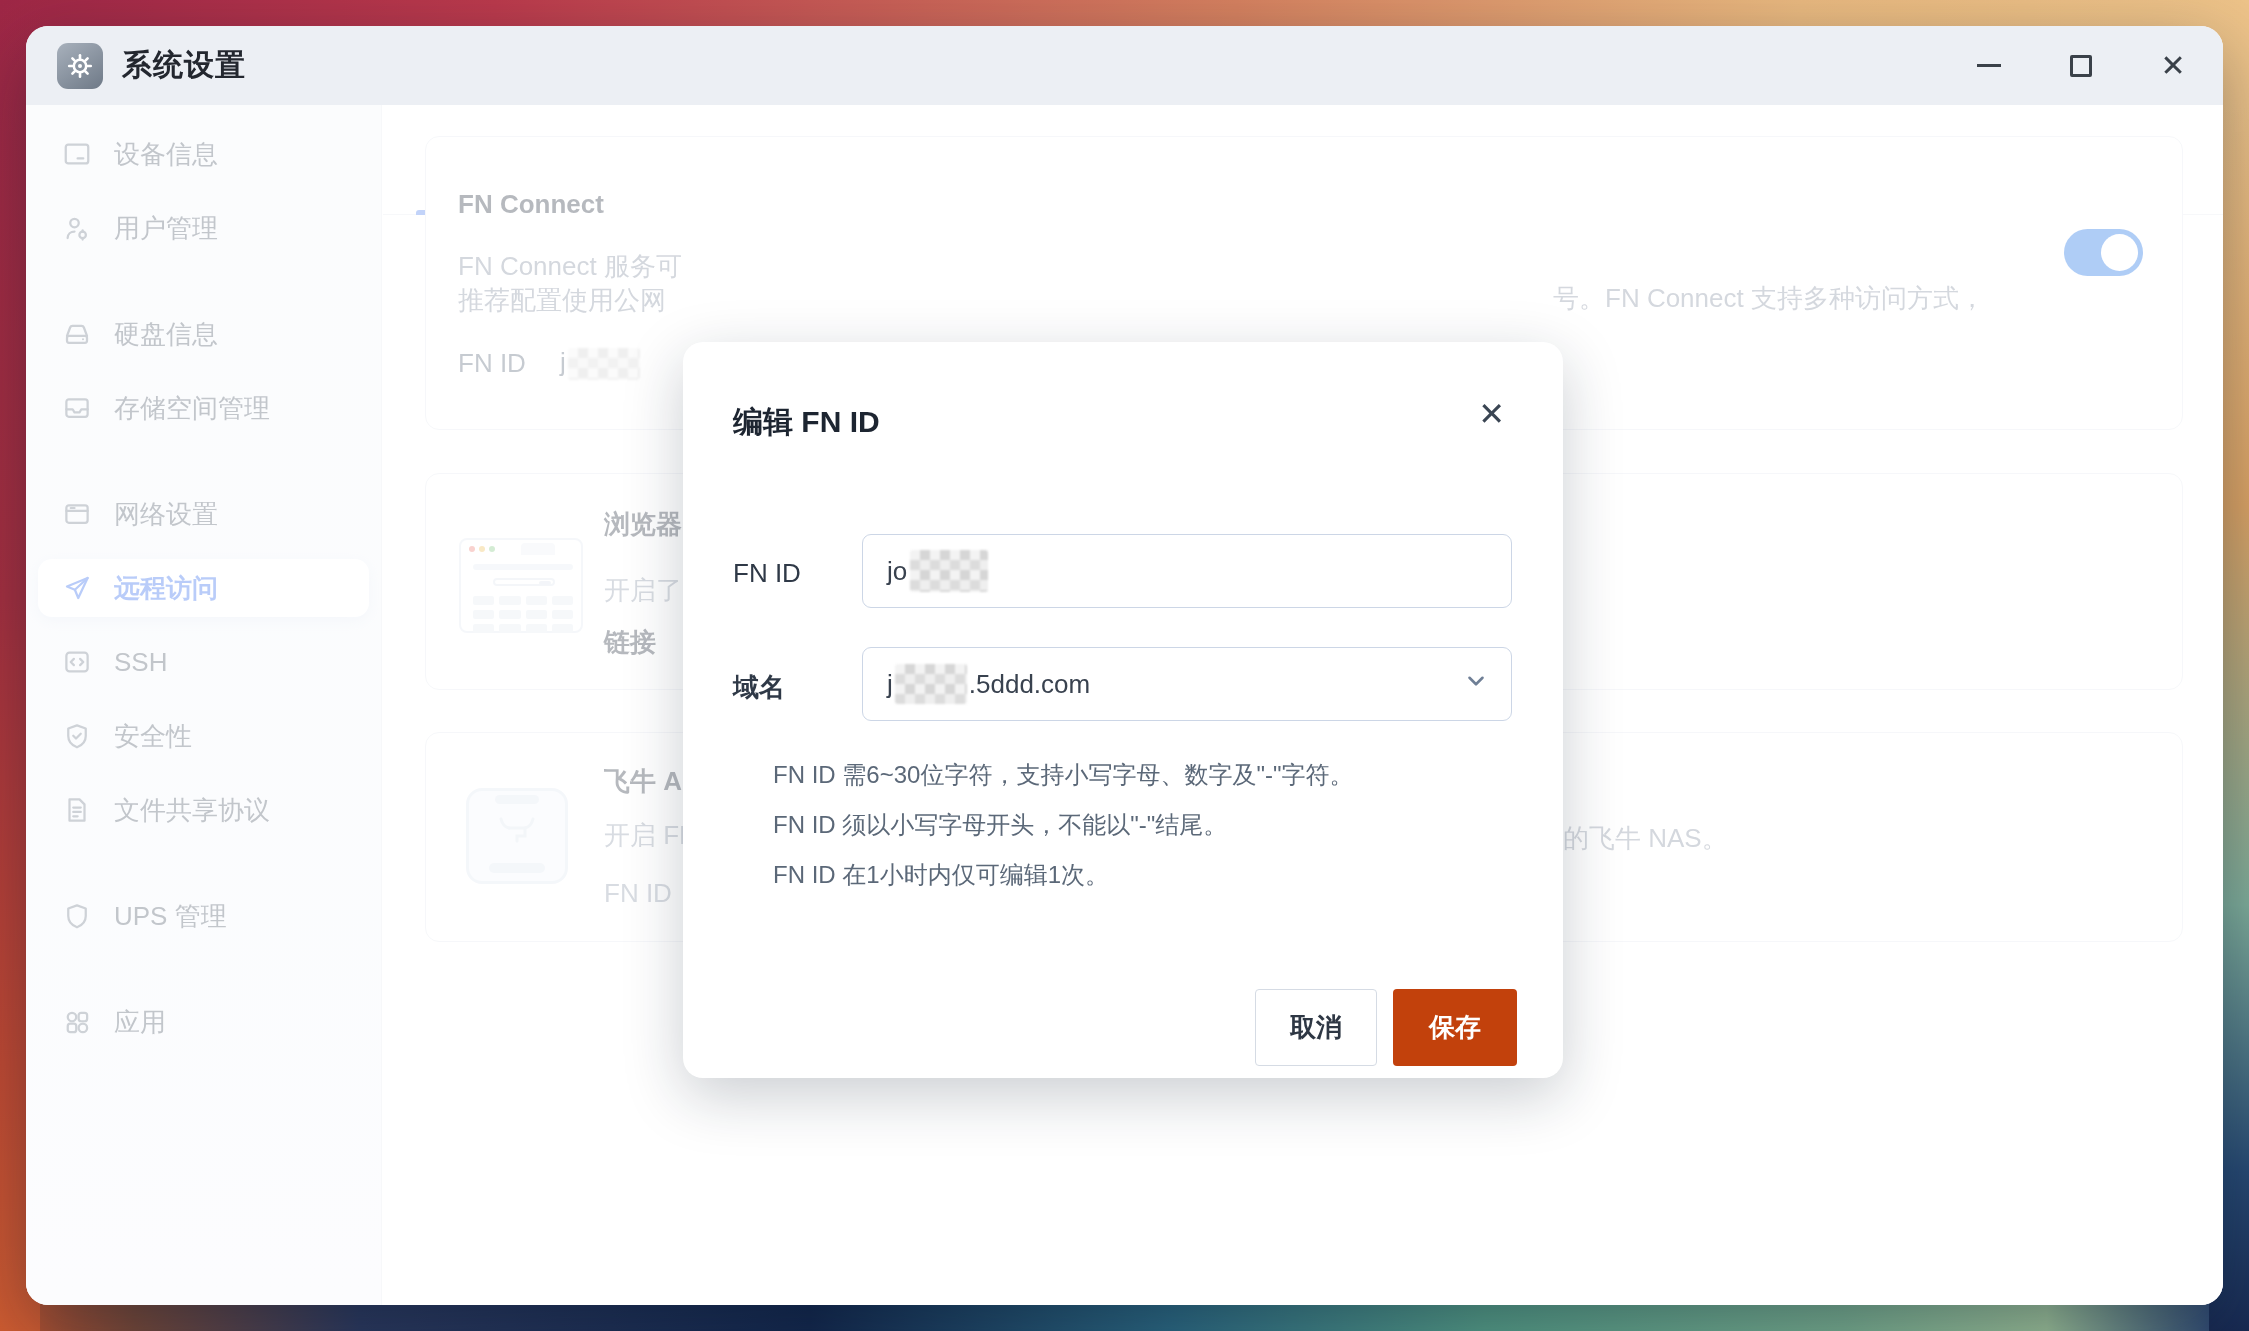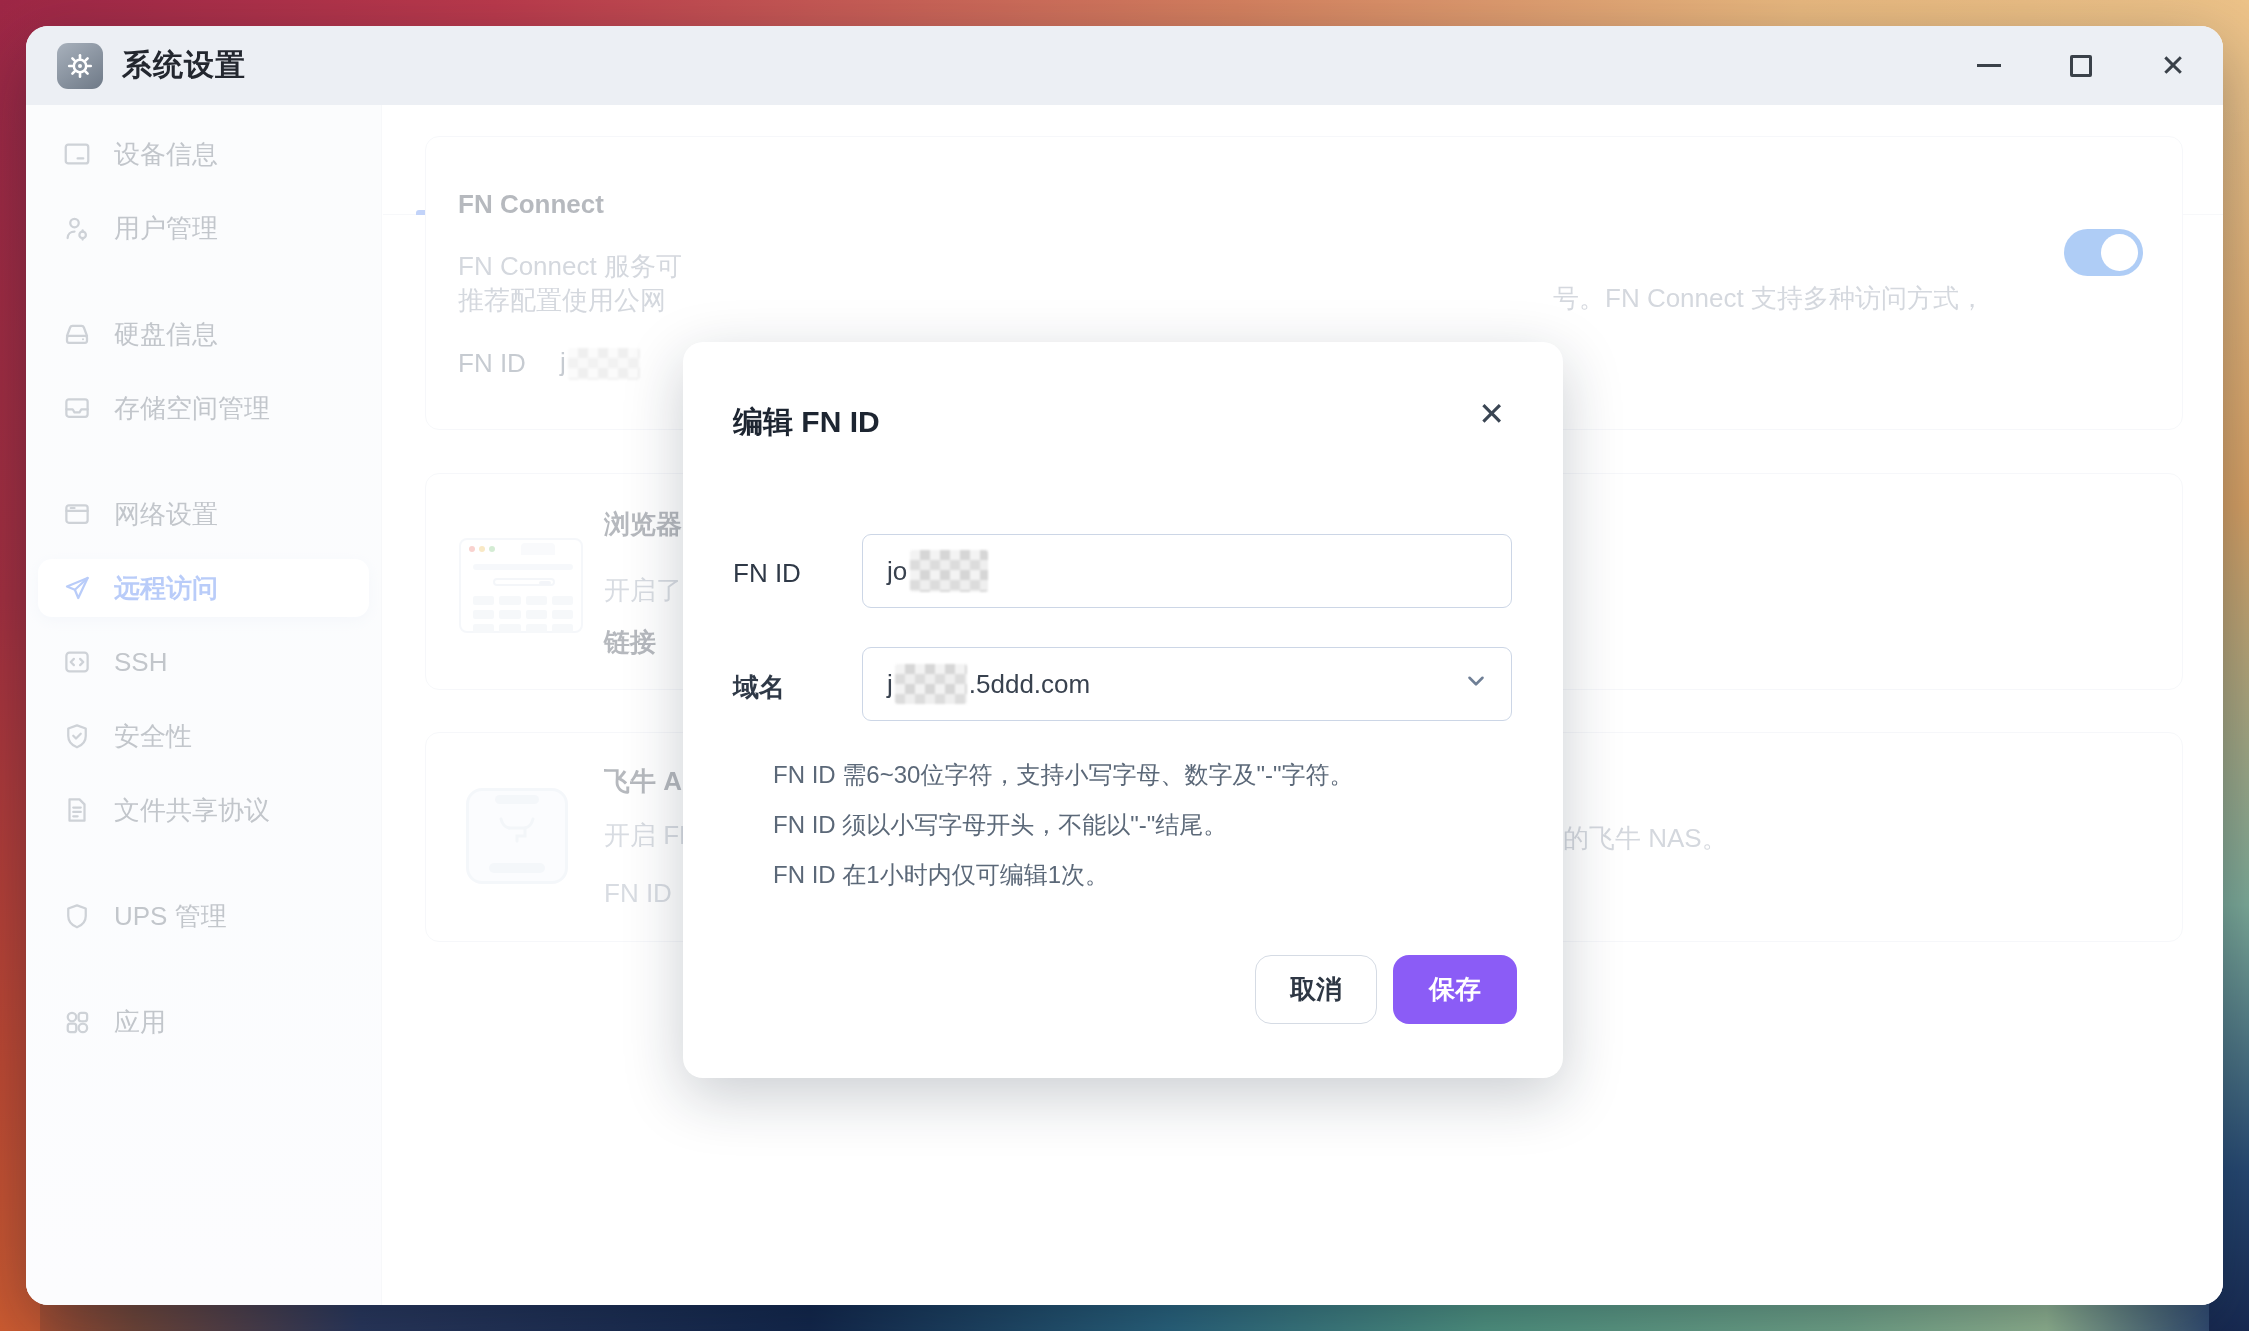--- a/index.html
+++ b/index.html
@@ -113,24 +113,24 @@
   .m-label.lb1 { top:216px; font-weight:500; }
   .m-label.lb2 { top:328px; font-weight:700; }
   .m-input { position:absolute; left:179px; width:650px; height:74px; border:1.5px solid #ccd6e6;
     border-radius:9px; background:#fff; display:flex; align-items:center; padding:0 24px;
     font-size:26px; color:#39424f; cursor:text; }
   .m-input.row1 { top:192px; }
   .m-select { top:305px; cursor:pointer; }
   .m-select .chev { position:absolute; right:22px; top:50%; transform:translateY(-50%); }
   .hint { position:absolute; left:90px; font-size:24px; color:#5b6878; }
   .h1 { top:417px; } .h2 { top:467px; } .h3 { top:517px; }
-  .m-btn { position:absolute; top:613px; height:69px; border-radius:16px; font-size:26px;
+  .m-btn { position:absolute; top:647px; height:77px; border-radius:4px; font-size:26px;
     display:flex; align-items:center; justify-content:center; cursor:pointer; font-weight:600; }
   .btn-cancel { left:572px; width:122px; background:#fff; border:1.5px solid #d5dbe4; color:#2e3744; }
-  .btn-save { left:710px; width:124px; background:#8b5cf6; color:#fff; }
+  .btn-save { left:710px; width:124px; background:#c2410c; color:#fff; }
 </style>
 </head>
 <body>
 
 <div class="wp-bottom"></div>
 <div class="wp-left"></div>
 <div class="wp-right"></div>
 
 <div class="window">
 

